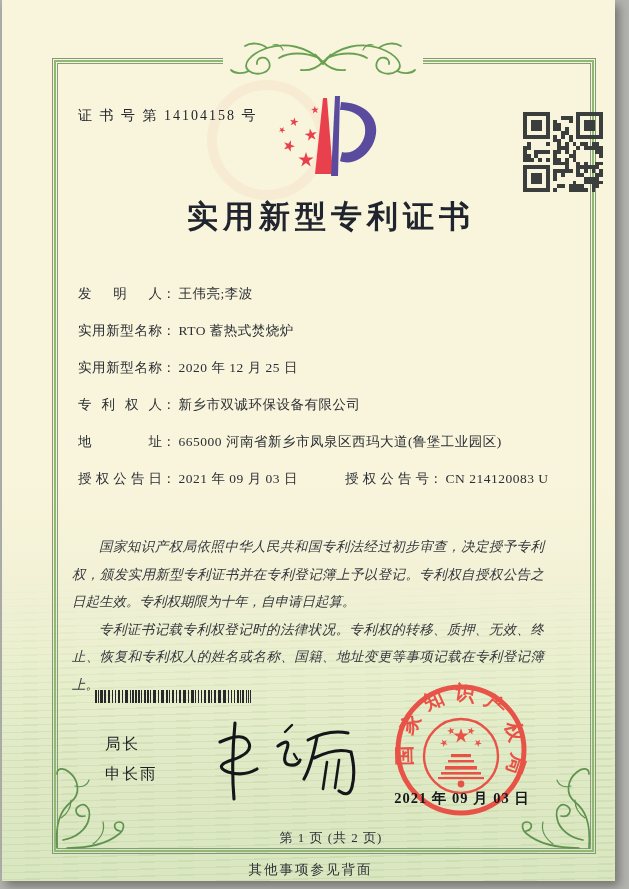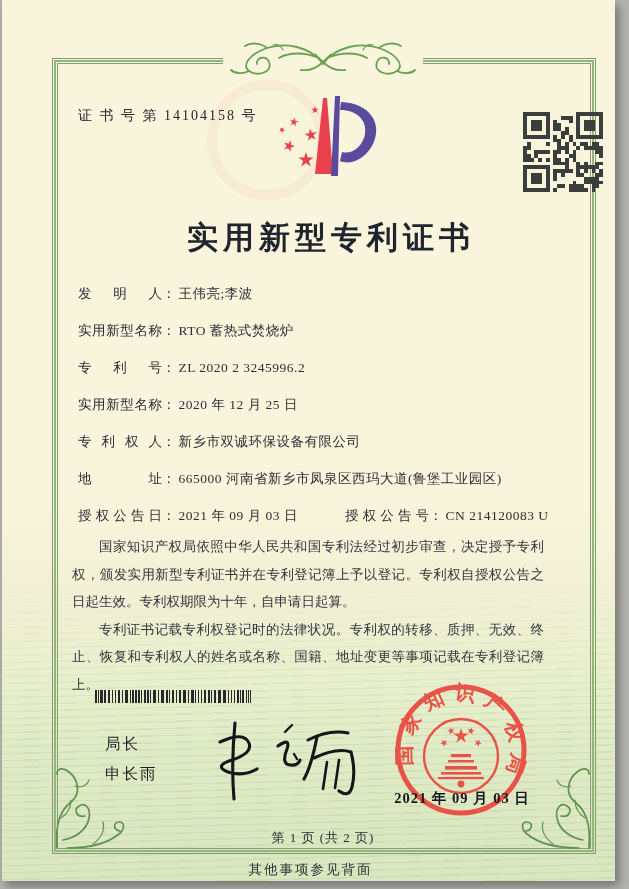--- a/index.html
+++ b/index.html
@@ -38,50 +38,50 @@
   
   .cert-no{
     position:absolute;left:76px;top:98px;font-size:14px;color:#23262b;
     letter-spacing:2px;
     margin-top:9px;
   }
   .logo{position:absolute;left:268px;top:90px;width:130px;height:98px;}
   .qr{position:absolute;left:521px;top:112px;width:80px;height:80px;}
   .doc-title{
     position:absolute;left:50px;top:196px;width:558px;text-align:center;
-    font-size:31px;font-weight:bold;color:#20242e;letter-spacing:5px;margin-top:21px;
+    font-size:31px;font-weight:bold;color:#20242e;letter-spacing:5px;
   }
   
   .fields{position:absolute;left:76px;top:275px;width:470px;font-size:13.5px;color:#2c2f35;}
   .frow{position:relative;height:37px;line-height:37px;white-space:nowrap;}
   .lbl{display:inline-block;width:84px;text-align:justify;text-align-last:justify;vertical-align:top;}
   .col{display:inline-block;}
   .val{display:inline-block;margin-left:3px;letter-spacing:.5px;}
   .g2{position:absolute;left:267px;top:0;}
   
   .paras{
     position:absolute;left:70px;top:533px;width:472px;
     font-size:13.5px;line-height:27.5px;color:#34373c;text-align:justify;
   }
-  .paras p{margin:0;text-indent:2em;}
+  .paras p{margin:0;text-indent:2em;font-style:italic;}
   
   .barcode{position:absolute;left:93px;top:690px;width:158px;height:13px;}
   .officer{
     position:absolute;left:103px;top:729px;font-family:"Liberation Sans",sans-serif;
     font-size:15.5px;color:#1d1f24;line-height:30px;letter-spacing:2px;
   }
   .signature{position:absolute;left:188px;top:710px;width:170px;height:100px;}
   .seal{position:absolute;left:389px;top:680px;width:140px;height:140px;opacity:.92;}
   .seal-date{
     position:absolute;left:385px;top:789px;width:150px;text-align:center;
     font-size:14.5px;font-weight:bold;color:#17181c;letter-spacing:1px;
   }
   .page-no{
     position:absolute;left:50px;top:829px;width:542px;text-align:center;
-    font-size:13px;color:#2c2f35;letter-spacing:1px;
+    font-size:13px;color:#2c2f35;letter-spacing:1px;padding-left:8px;
   }
   .back-note{
     position:absolute;left:2px;top:861px;width:613px;text-align:center;
     font-size:13.5px;color:#2e3136;letter-spacing:2px;
   }
   
   .orn-top{position:absolute;left:221px;top:38px;width:200px;height:42px;}
   .orn-bl{position:absolute;left:51px;top:760px;width:78px;height:91px;}
   .orn-br{position:absolute;left:513px;top:760px;width:78px;height:91px;transform:scaleX(-1);}
 </style>
@@ -377,23 +377,20 @@
   <div class="doc-title">实用新型专利证书</div>
 
   <div class="fields">
     <div class="frow">
       <span class="lbl">发明人</span><span class="col">：</span><span class="val">王伟亮;李波</span>
     </div>
     <div class="frow">
       <span class="lbl">实用新型名称</span><span class="col">：</span><span class="val">RTO 蓄热式焚烧炉</span>
     </div>
     <div class="frow">
-      <span class="lbl">专利号</span><span class="col">：</span><span class="val">ZL 2020 2 3245996.2</span>
-    </div>
-    <div class="frow">
       <span class="lbl">实用新型名称</span><span class="col">：</span><span class="val">2020 年 12 月 25 日</span>
     </div>
     <div class="frow">
       <span class="lbl">专利权人</span><span class="col">：</span><span class="val">新乡市双诚环保设备有限公司</span>
     </div>
     <div class="frow">
       <span class="lbl">地址</span><span class="col">：</span><span class="val">665000 河南省新乡市凤泉区西玛大道(鲁堡工业园区)</span>
     </div>
     <div class="frow">
       <span class="lbl">授权公告日</span><span class="col">：</span><span class="val">2021 年 09 月 03 日</span>

